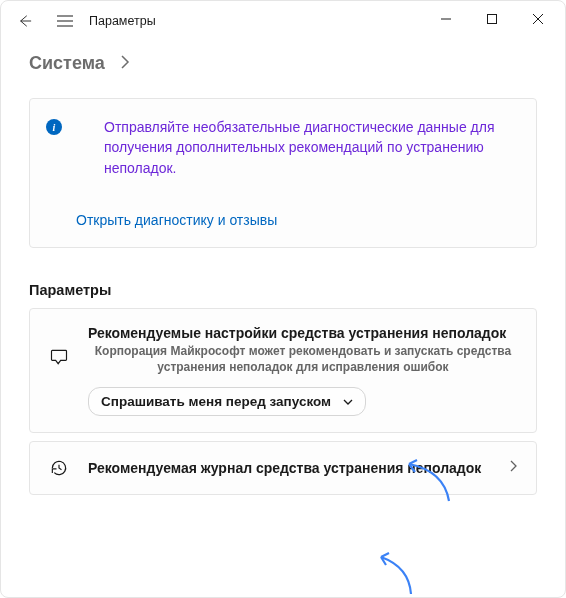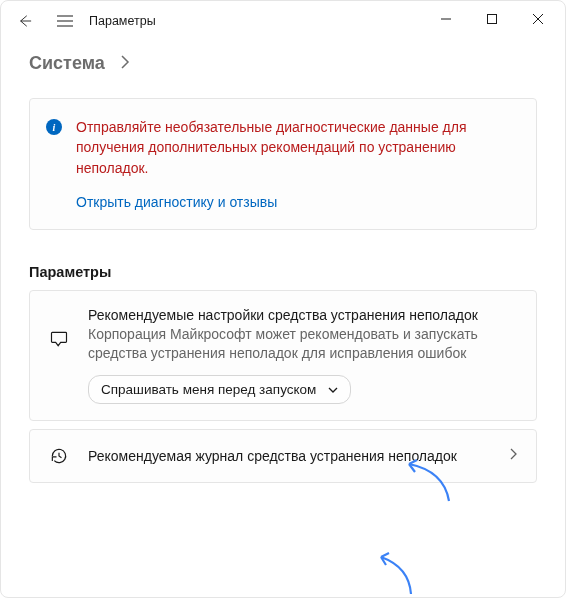--- a/index.html
+++ b/index.html
@@ -90,63 +90,66 @@
     font-size: 10px;
     font-weight: bold;
     font-style: italic;
     font-family: Georgia, serif;
     flex-shrink: 0;
     margin-top: 2px;
   }
   .info-text {
     font-size: 14px;
     line-height: 1.45;
-    color: #b91c1c;
+    color: #6d28d9;
+    margin-left: 28px;
   }
   .info-link {
     color: #0067c0;
     font-size: 14px;
-    margin-top: 16px;
+    margin-top: 34px;
     margin-left: 30px;
     display: inline-block;
   }
   .section-heading {
     font-size: 14.5px;
     font-weight: 600;
     margin-bottom: 10px;
     color: #1a1a1a;
   }
   .setting-card {
     border: 1px solid #e5e5e5;
     border-radius: 4px;
     background: #fdfdfd;
     padding: 16px 18px;
     margin-bottom: 8px;
     display: flex;
     align-items: center;
     gap: 18px;
+    font-weight: bold;
   }
   .setting-icon {
     width: 22px;
     display: flex;
     align-items: center;
     justify-content: center;
     flex-shrink: 0;
     color: #1a1a1a;
   }
   .setting-body { flex: 1; min-width: 0; }
   .setting-title {
     font-size: 14px;
     color: #1a1a1a;
   }
   .setting-desc {
-    font-size: 14px;
+    font-size: 12px;
     color: #666;
     line-height: 1.35;
     margin-top: 2px;
+    text-align: center;
   }
   .dropdown {
     margin-top: 12px;
     display: inline-flex;
     align-items: center;
     gap: 12px;
     background: #fefefe;
     border: 1px solid #d6d6d6;
     border-radius: 12px;
     padding: 6px 12px 6px 12px;

